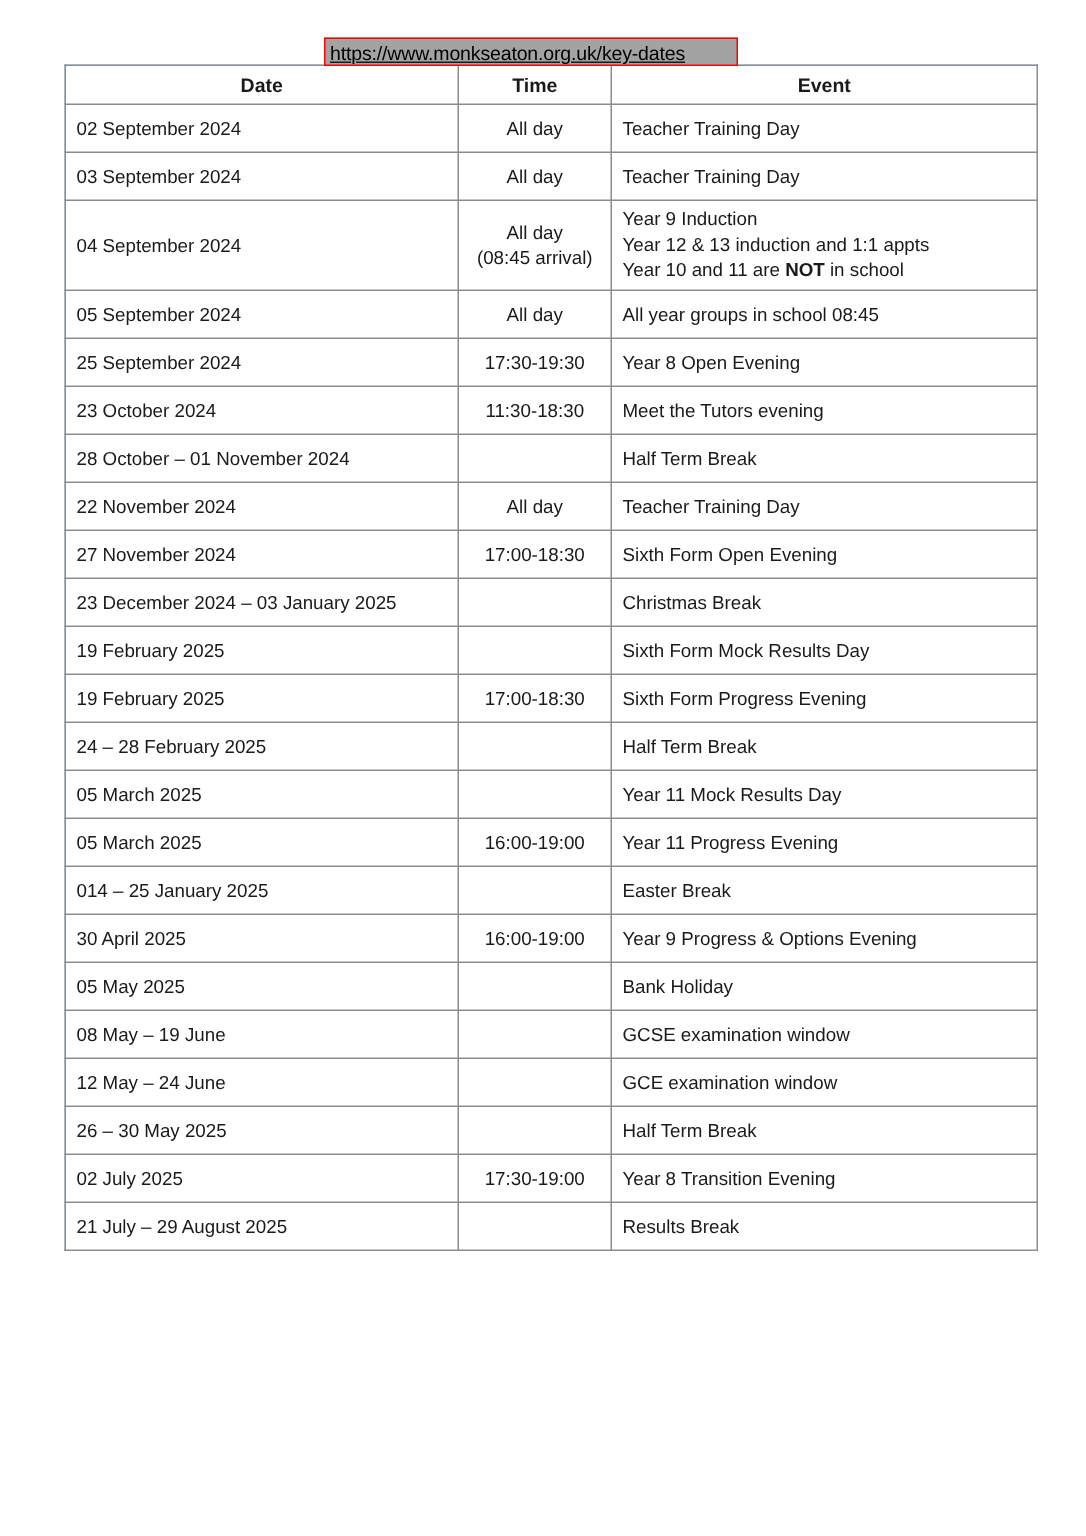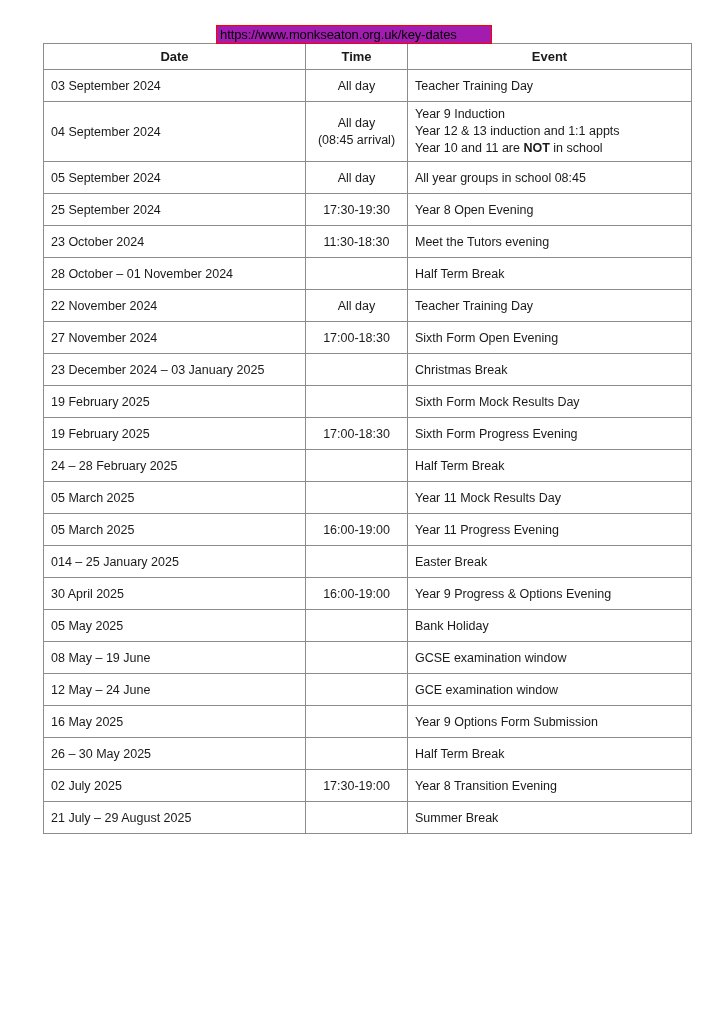--- a/index.html
+++ b/index.html
@@ -17,25 +17,26 @@
   }
 
   #url-bar {
     position: absolute;
     left: 216px;
     top: 25px;
     width: 276px;
     height: 19px;
     box-sizing: border-box;
     border: 1.5px solid #ff0000;
-    background: #a21caf;
+    background: #a3a3a3;
     display: flex;
-    align-items: center;
+    align-items: flex-end;
     padding: 0 3px;
     z-index: 5;
+    text-decoration: underline;
   }
   #url-bar .url-text {
     font-size: 13px;
     line-height: 15px;
     color: #000000;
     white-space: nowrap;
     letter-spacing: -0.1px;
   }
 
   #key-dates-table {
@@ -97,20 +98,25 @@
     <col class="c-event">
   </colgroup>
   <thead>
     <tr>
       <th>Date</th>
       <th>Time</th>
       <th>Event</th>
     </tr>
   </thead>
   <tbody id="table-body">
+      <tr>
+        <td class="date-cell">02 September 2024</td>
+        <td class="time-cell">All day</td>
+        <td class="event-cell">Teacher Training Day</td>
+      </tr>
       <tr>
         <td class="date-cell">03 September 2024</td>
         <td class="time-cell">All day</td>
         <td class="event-cell">Teacher Training Day</td>
       </tr>
       <tr class="tall">
         <td class="date-cell">04 September 2024</td>
         <td class="time-cell">
           <span class="multi-line">
             <span class="ln">All day</span>
@@ -204,33 +210,28 @@
         <td class="date-cell">08 May – 19 June</td>
         <td class="time-cell"></td>
         <td class="event-cell">GCSE examination window</td>
       </tr>
       <tr>
         <td class="date-cell">12 May – 24 June</td>
         <td class="time-cell"></td>
         <td class="event-cell">GCE examination window</td>
       </tr>
       <tr>
-        <td class="date-cell">16 May 2025</td>
-        <td class="time-cell"></td>
-        <td class="event-cell">Year 9 Options Form Submission</td>
-      </tr>
-      <tr>
         <td class="date-cell">26 – 30 May 2025</td>
         <td class="time-cell"></td>
         <td class="event-cell">Half Term Break</td>
       </tr>
       <tr>
         <td class="date-cell">02 July 2025</td>
         <td class="time-cell">17:30-19:00</td>
         <td class="event-cell">Year 8 Transition Evening</td>
       </tr>
       <tr>
         <td class="date-cell">21 July – 29 August 2025</td>
         <td class="time-cell"></td>
-        <td class="event-cell">Summer Break</td>
+        <td class="event-cell">Results Break</td>
       </tr>
     </tbody>
 </table>
 
 </body></html>

